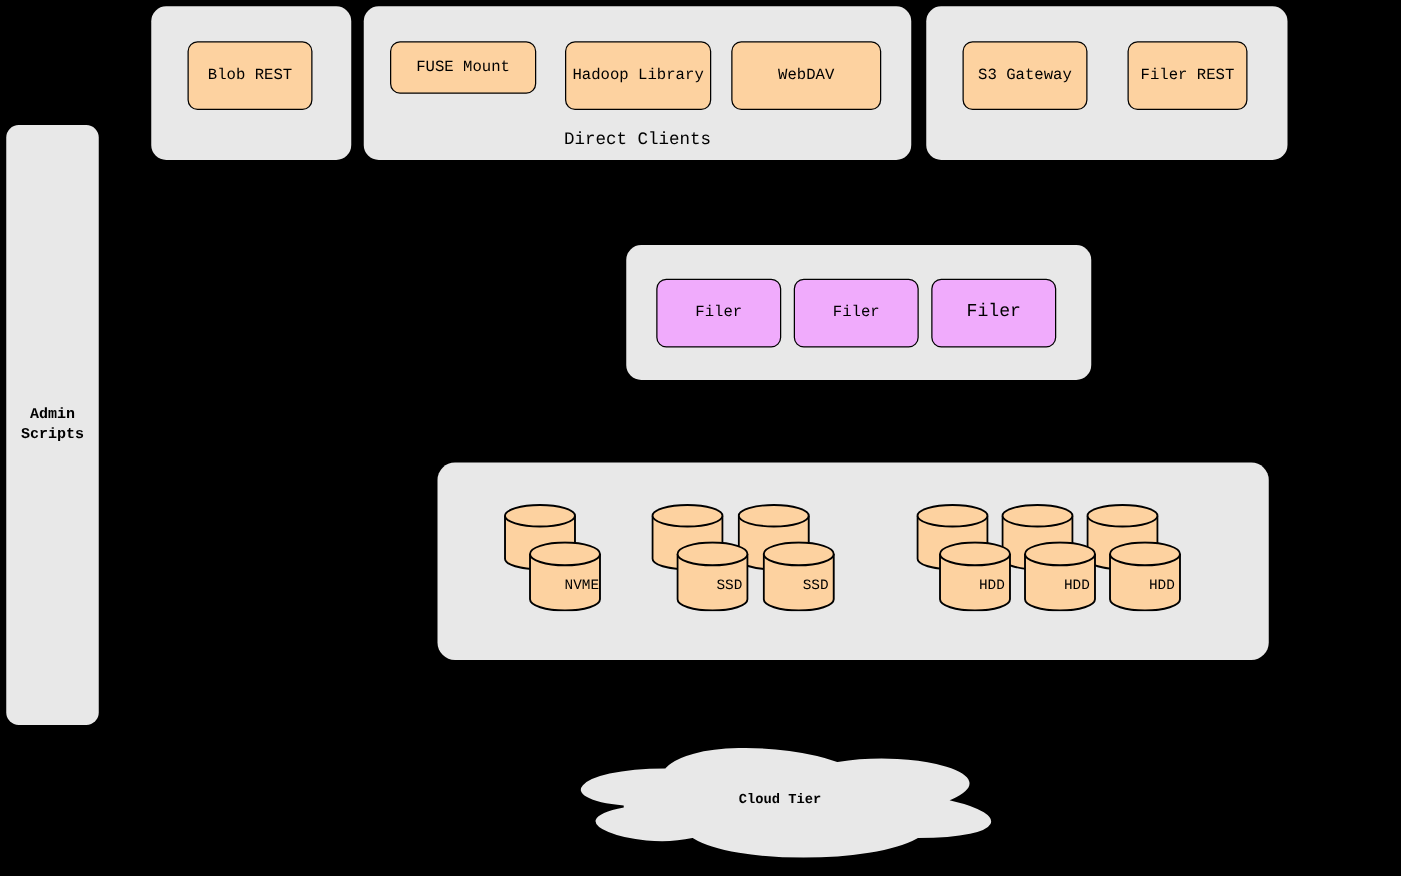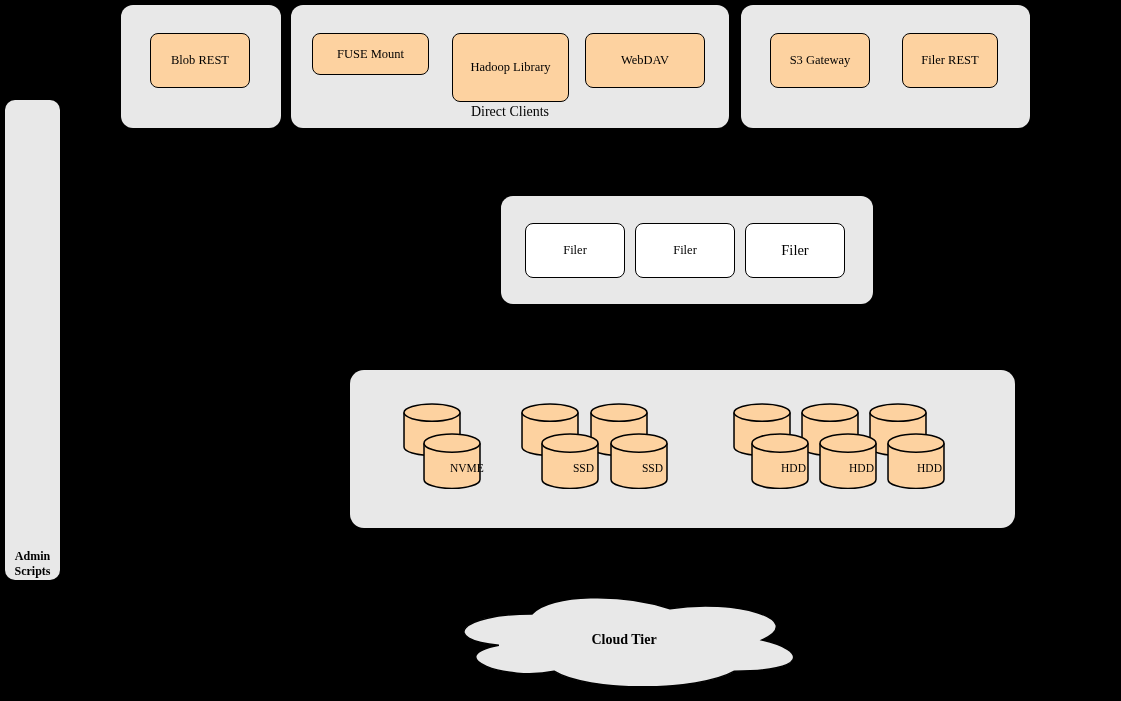--- a/index.html
+++ b/index.html
@@ -1,37 +1,37 @@
 <!DOCTYPE html>
 <html><head>
 <meta charset="utf-8">
 <style>
   * { margin:0; padding:0; box-sizing:border-box; }
   html, body { background:#000; }
   .stage {
     position:relative; width:1121px; height:701px; background:#000;
-    font-family:Liberation Serif, serif; color:#000; overflow:hidden;
+    font-family:Liberation Mono, monospace; color:#000; overflow:hidden;
   }
   .panel { position:absolute; background:#e8e8e8; border-radius:12px; }
   .btn {
     position:absolute; border:1.5px solid #000; border-radius:8px;
     display:flex; align-items:center; justify-content:center;
     font-size:12.5px; text-align:center; line-height:1.2;
   }
   .orange { background:#fdd2a0; }
-  .green  { background:#ffffff;align-items:center; }
+  .green  { background:#f0abfc;align-items:center; }
   .big-label { font-size:14.5px; }
   .panel-caption {
     position:absolute; left:0; right:0; bottom:8px;
     text-align:center; font-size:14px;
   }
   .admin-bar {
-    position:absolute; left:5px; top:100px; width:55px; height:480px;
+    position:absolute; left:5px; top:100px; width:74px; height:480px;
     background:#e8e8e8; border-radius:10px;
-    display:flex; align-items:flex-end; justify-content:center;
+    display:flex; align-items:center; justify-content:center;
     text-align:center; font-weight:700; font-size:12px; line-height:1.3;
   }
   
   .cyl { position:absolute; width:58px; height:53px; }
   .cyl.front { height:56px; }
   .cyl svg { width:100%; height:100%; fill:#fdd2a0; stroke:#000; stroke-width:1.5; }
   .cyl-label {
     position:absolute; left:0; right:0; top:52%;
     text-align:center; font-size:11.5px;padding-left:27px;
   }
@@ -55,21 +55,21 @@
     position:absolute; left:0; right:0; bottom:11px;
     text-align:center; font-weight:700; font-size:13px;
   }
   
   .cloud { position:absolute; left:440px; top:588px; width:368px; height:104px; }
   .cloud svg { width:100%; height:100%; }
   .cloud path { fill:#e8e8e8; stroke:#000; stroke-width:1.5; }
   .cloud-label {
     position:absolute; left:0; right:0; top:0; bottom:0;
     display:flex; align-items:center; justify-content:center;
-    font-weight:700; font-size:14px;
+    font-weight:700; font-size:11px;
   }
 </style>
 </head>
 <body>
 
 <svg width="0" height="0" style="position:absolute" aria-hidden="true">
   <defs>
     <g id="cyl-shape">
       <path d="M1,9.5 L1,43.5 A27.6,8.5 0 0 0 56.2,43.5 L56.2,9.5"></path>
       <ellipse cx="28.6" cy="9.5" rx="27.6" ry="8.5"></ellipse>
@@ -82,21 +82,21 @@
   <div class="panel" style="left:121px;top:5px;width:160px;height:123px">
     <div class="btn orange" style="left:29px;top:28px;width:100px;height:55px">
       <span>Blob REST</span>
     </div>
   </div>
 
   <div class="panel" style="left:291px;top:5px;width:438px;height:123px">
     <div class="btn orange" style="left:21px;top:28px;width:117px;height:42px">
       <span>FUSE Mount</span>
     </div>
-    <div class="btn orange" style="left:161px;top:28px;width:117px;height:69px">
+    <div class="btn orange" style="left:161px;top:28px;width:117px;height:55px">
       <span>Hadoop Library</span>
     </div>
     <div class="btn orange" style="left:294px;top:28px;width:120px;height:55px">
       <span>WebDAV</span>
     </div>
     <div class="panel-caption">Direct Clients</div>
   </div>
 
   <div class="panel" style="left:741px;top:5px;width:289px;height:123px">
     <div class="btn orange" style="left:29px;top:28px;width:100px;height:55px">

